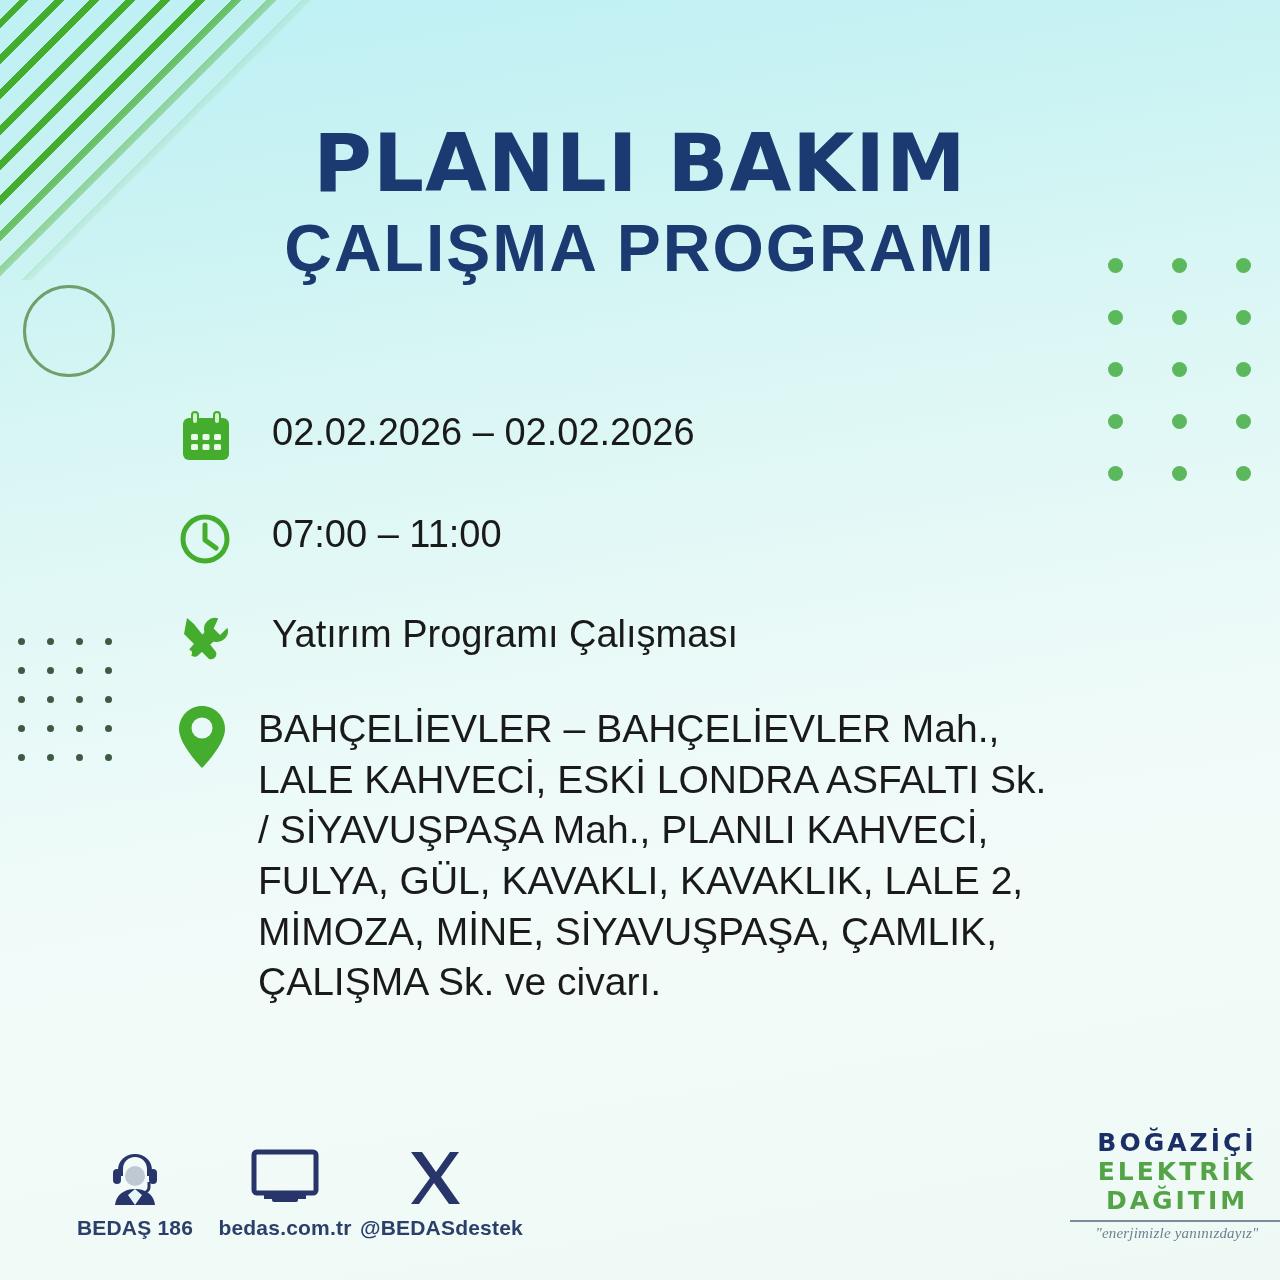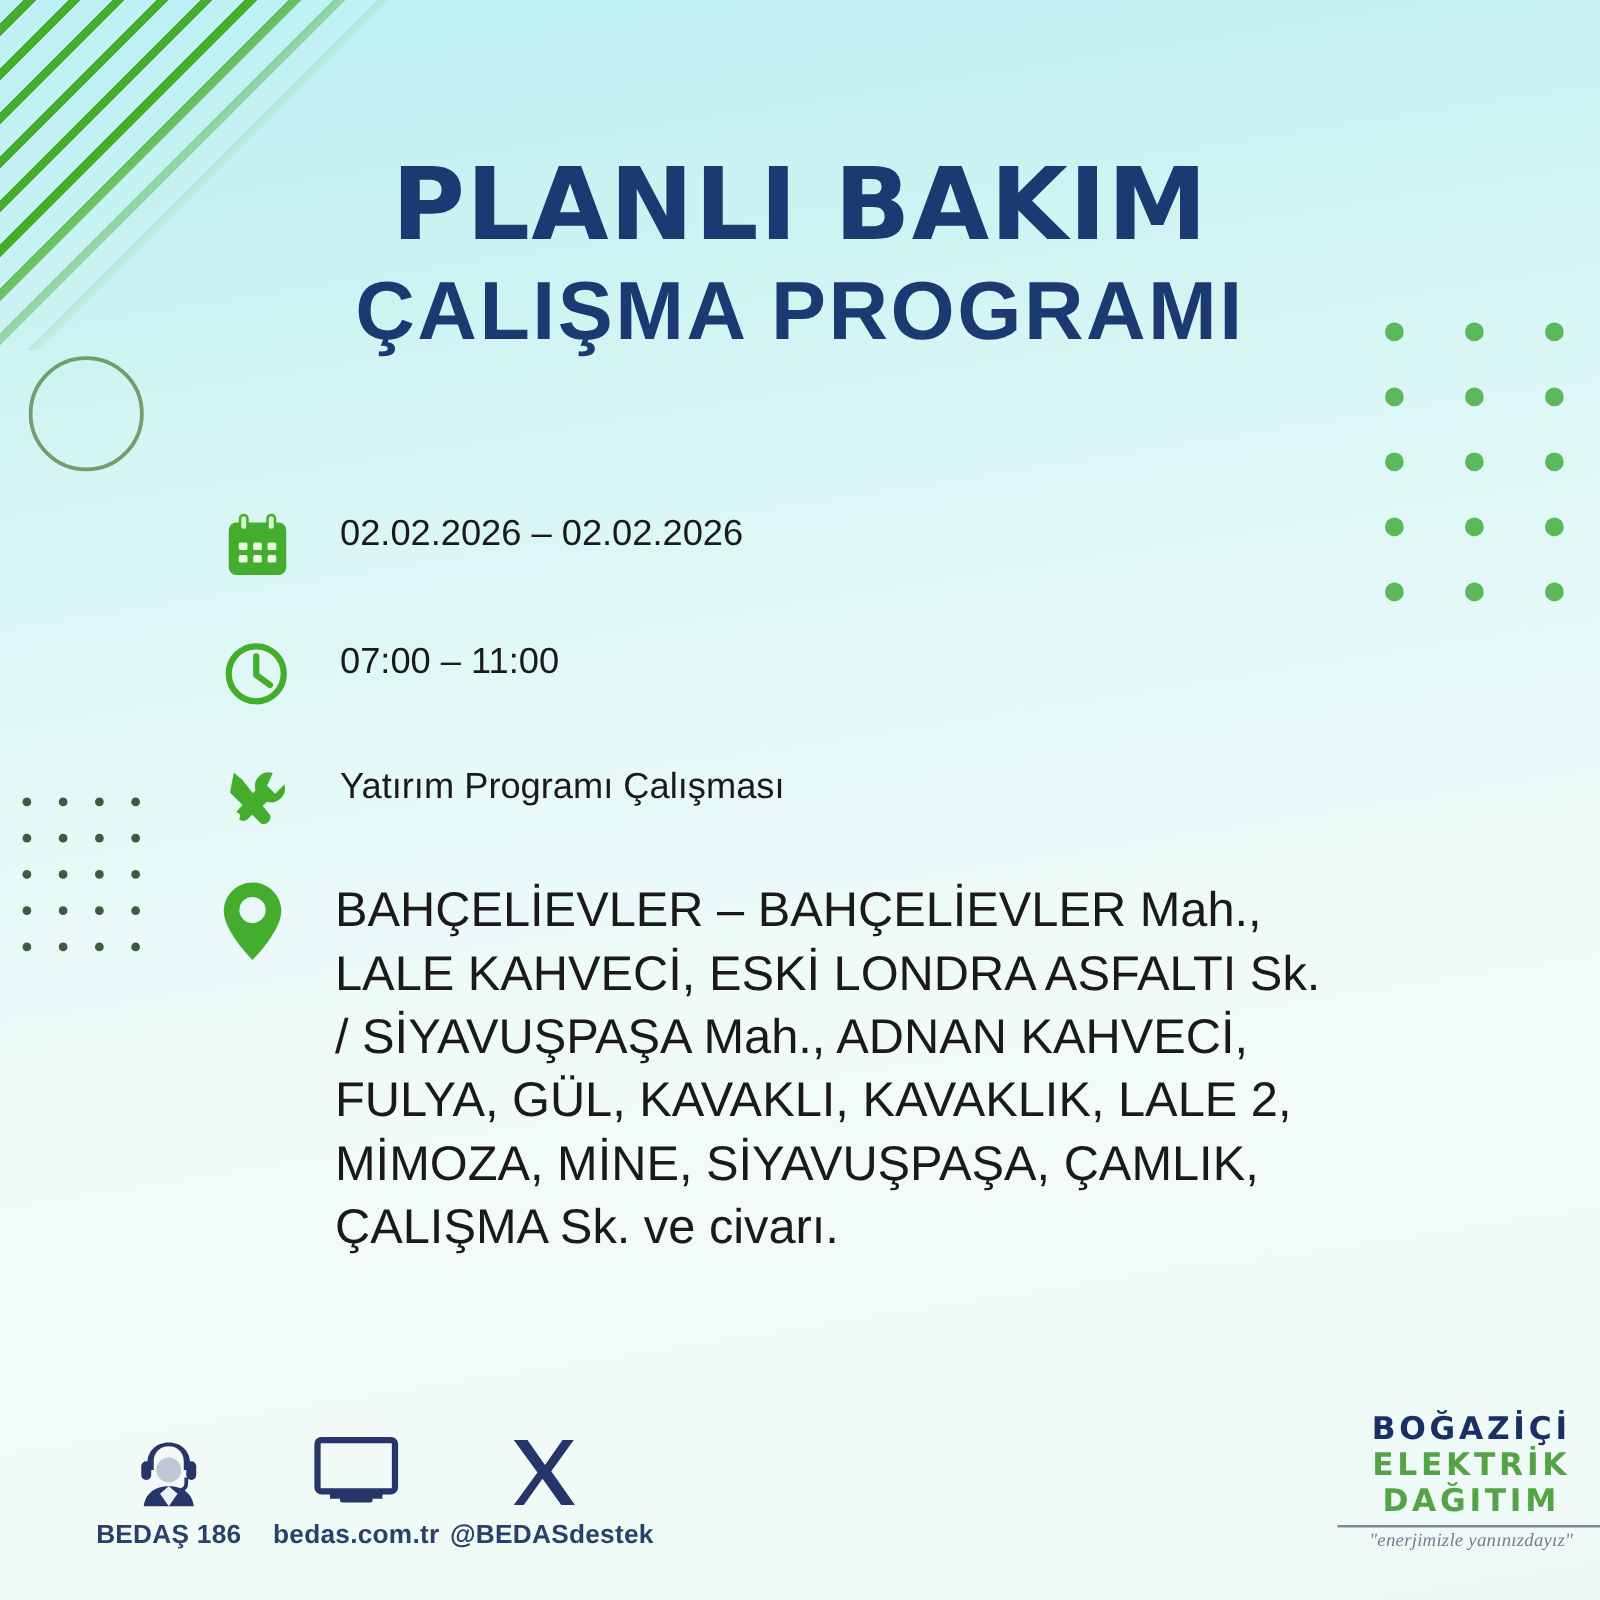--- a/index.html
+++ b/index.html
@@ -133,33 +133,33 @@
   .row .ico {
     flex: 0 0 60px;
     width: 60px;
     height: 62px;
     display: flex;
     align-items: center;
     justify-content: flex-start;
   }
   .row .txt {
     margin-left: 34px;
-    font-size: 29px;
+    font-size: 38px;
     color: #1a1a1a;
     font-family: "Liberation Sans", sans-serif;
     line-height: 1.18;
     padding-top: 4px;
   }
   #row-date { margin-bottom: 40px; }
   #row-time { margin-bottom: 38px; }
   #row-work { margin-bottom: 32px; }
 
   #row-address .ico { height: 70px; }
   .addr-lines {
-    margin-left: 30px;
+    margin-left: 20px;
     font-size: 39px;
     color: #1a1a1a;
     line-height: 1.30;
     padding-top: 2px;
   }
   .addr-lines div { white-space: nowrap; }
 
   
   .footer {
     position: absolute;
@@ -318,21 +318,21 @@
     <div class="row" id="row-address">
       <div class="ico">
         <svg width="48" height="66" viewBox="0 0 48 66">
           <path d="M24 2 C11.3 2 1 12.3 1 25 C1 41 24 64 24 64 C24 64 47 41 47 25 C47 12.3 36.7 2 24 2 Z" fill="#45ad2e"></path>
           <circle cx="24" cy="24" r="10.5" fill="#e9f8f8"></circle>
         </svg>
       </div>
       <div class="addr-lines">
         <div>BAHÇELİEVLER – BAHÇELİEVLER Mah.,</div>
         <div>LALE KAHVECİ, ESKİ LONDRA ASFALTI Sk.</div>
-        <div>/ SİYAVUŞPAŞA Mah., ADNAN KAHVECİ,</div>
+        <div>/ SİYAVUŞPAŞA Mah., PLANLI KAHVECİ,</div>
         <div>FULYA, GÜL, KAVAKLI, KAVAKLIK, LALE 2,</div>
         <div>MİMOZA, MİNE, SİYAVUŞPAŞA, ÇAMLIK,</div>
         <div>ÇALIŞMA Sk. ve civarı.</div>
       </div>
     </div>
 
   </div>
 
   <div class="footer">
 

